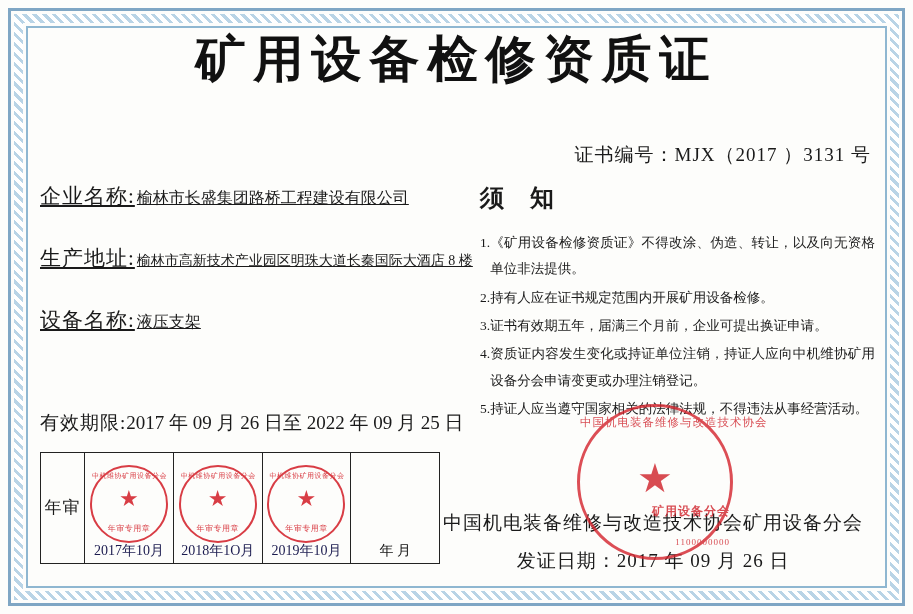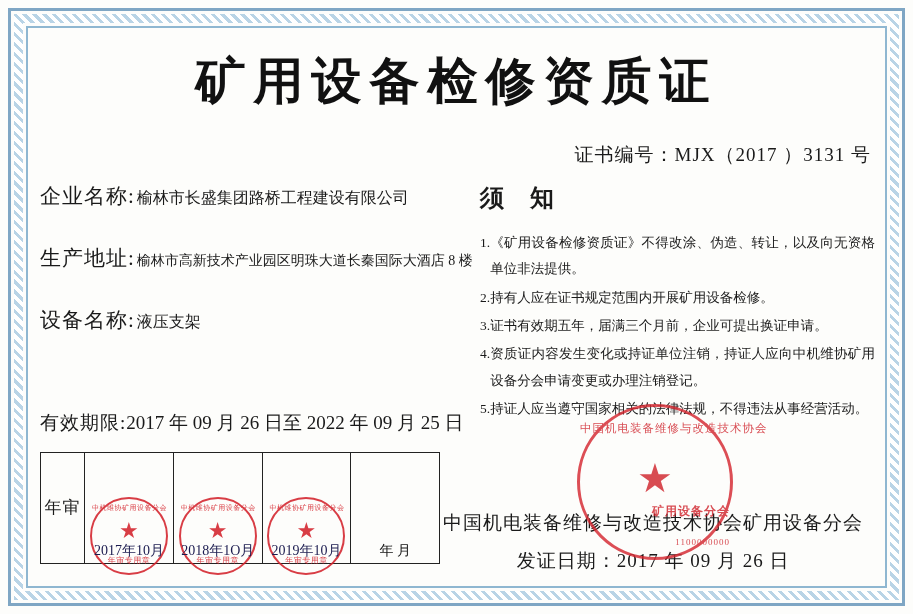--- a/index.html
+++ b/index.html
@@ -58,21 +58,20 @@
     box-sizing: border-box;
   }
 
   .cert-title {
     text-align: center;
     font-family: "Liberation Serif", serif;
     font-size: 50px;
     font-weight: bold;
     letter-spacing: 8px;
     color: #111111;
-    margin-top: 22px;
     line-height: 1.1;
   }
 
   .cert-no-line {
     position: absolute;
     right: 10px;
     top: 110px;
     font-size: 19px;
     letter-spacing: 1px;
     white-space: nowrap;
@@ -82,20 +81,21 @@
   .left-col {
     position: absolute;
     left: 8px;
     top: 150px;
     width: 470px;
   }
   .field {
     display: flex;
     align-items: baseline;
     margin-bottom: 34px;
+    text-decoration: underline;
   }
   .field-label {
     font-size: 21px;
     letter-spacing: 1px;
     white-space: nowrap;
   }
   .field-value {
     font-size: 17px;
     border-bottom: 0px;
     margin-left: 2px;
@@ -190,21 +190,20 @@
     position: absolute;
     left: 50%;
     top: 46%;
     transform: translate(-50%, -50%);
     width: 74px;
     height: 74px;
     border: 2.5px solid #d4232c;
     border-radius: 50%;
     color: #d4232c;
     opacity: 0.88;
-    margin-top: 32px;
   }
   .seal .star {
     position: absolute;
     left: 50%;
     top: 44%;
     transform: translate(-50%, -50%);
     font-size: 22px;
     color: #d4232c;
     line-height: 1;
   }
@@ -266,21 +265,21 @@
     position: absolute;
     left: 50%;
     top: 48%;
     transform: translate(-50%, -50%);
     font-size: 40px;
     line-height: 1;
     color: #cf2029;
   }
   .big-seal .bs-top {
     position: absolute;
-    top: 14px;
+    top: 8px;
     left: 0;
     width: 100%;
     font-size: 11.5px;
     letter-spacing: 1px;
     white-space: nowrap;
   }
   .big-seal .bs-mid {
     position: absolute;
     top: 96px;
     left: 0;

